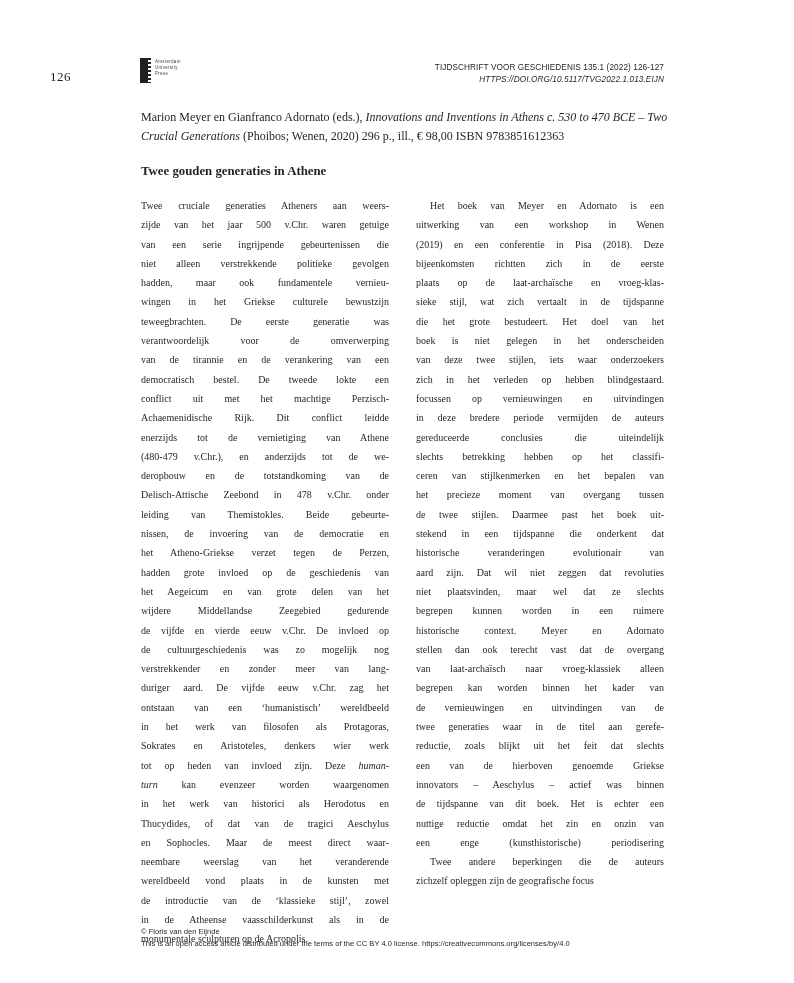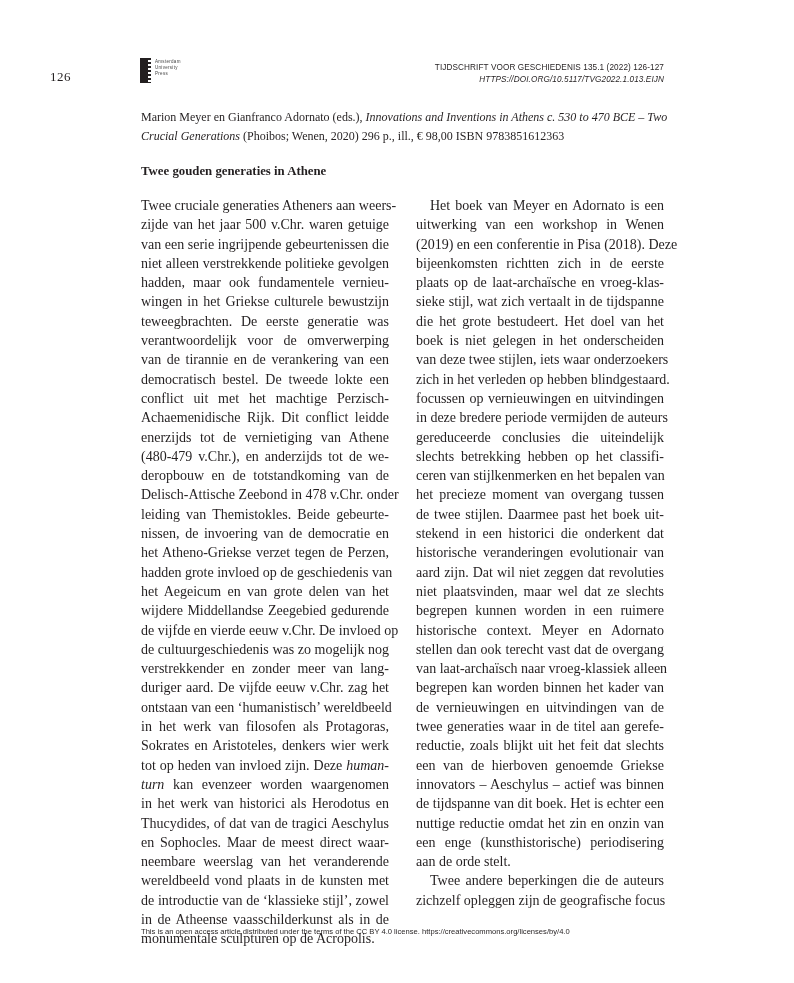--- a/index.html
+++ b/index.html
@@ -15,21 +15,21 @@
     .logo-text div { white-space: nowrap; }
 
     .journal { position: absolute; right: 130px; top: 62px; text-align: right; font-family: "Liberation Sans", sans-serif; font-size: 8.2px; line-height: 12px; color: #231f20; letter-spacing: 0.1px; }
     .journal .doi { font-style: italic; }
 
     .citation { position: absolute; left: 141px; top: 108px; width: 530px; font-family: "Liberation Serif", serif; font-size: 12px; line-height: 19px; color: #231f20; }
     .citation i { font-style: italic; }
 
     .review-title { position: absolute; left: 141px; top: 164px; font-family: "Liberation Serif", serif; font-weight: bold; font-size: 12.8px; color: #231f20; }
 
-    .col { position: absolute; top: 196px; width: 248px; font-family: "Liberation Serif", serif; font-size: 14px; line-height: 19.3px; color: #231f20; }
+    .col { position: absolute; top: 196px; width: 248px; font-family: "Liberation Serif", serif; font-size: 10px; line-height: 19.3px; color: #231f20; }
     .col.left { left: 141px; }
     .col.right { left: 416px; }
     .line { display: block; white-space: nowrap; text-align: justify; text-align-last: justify; }
     .line.last { text-align-last: left; }
     .indent { padding-left: 14px; }
 
     .footer { position: absolute; left: 141px; top: 926px; font-family: "Liberation Sans", sans-serif; font-size: 7.6px; line-height: 12px; color: #231f20; white-space: nowrap; }
   </style>
 </head>
 <body>
@@ -106,37 +106,37 @@
     <span class="line">boek is niet gelegen in het onderscheiden</span>
     <span class="line">van deze twee stijlen, iets waar onderzoekers</span>
     <span class="line">zich in het verleden op hebben blindgestaard.</span>
     <span class="line">focussen op vernieuwingen en uitvindingen</span>
     <span class="line">in deze bredere periode vermijden de auteurs</span>
     <span class="line">gereduceerde conclusies die uiteindelijk</span>
     <span class="line">slechts betrekking hebben op het classifi-</span>
     <span class="line">ceren van stijlkenmerken en het bepalen van</span>
     <span class="line">het precieze moment van overgang tussen</span>
     <span class="line">de twee stijlen. Daarmee past het boek uit-</span>
-    <span class="line">stekend in een historici die onderkent dat</span>
+    <span class="line">stekend in een tijdspanne die onderkent dat</span>
     <span class="line">historische veranderingen evolutionair van</span>
     <span class="line">aard zijn. Dat wil niet zeggen dat revoluties</span>
     <span class="line">niet plaatsvinden, maar wel dat ze slechts</span>
     <span class="line">begrepen kunnen worden in een ruimere</span>
     <span class="line">historische context. Meyer en Adornato</span>
     <span class="line">stellen dan ook terecht vast dat de overgang</span>
     <span class="line">van laat-archaïsch naar vroeg-klassiek alleen</span>
     <span class="line">begrepen kan worden binnen het kader van</span>
     <span class="line">de vernieuwingen en uitvindingen van de</span>
     <span class="line">twee generaties waar in de titel aan gerefe-</span>
     <span class="line">reductie, zoals blijkt uit het feit dat slechts</span>
     <span class="line">een van de hierboven genoemde Griekse</span>
     <span class="line">innovators – Aeschylus – actief was binnen</span>
     <span class="line">de tijdspanne van dit boek. Het is echter een</span>
     <span class="line">nuttige reductie omdat het zin en onzin van</span>
     <span class="line">een enge (kunsthistorische) periodisering</span>
-    <span class="line last">aan de orde stelt.</span>
     <span class="line indent">Twee andere beperkingen die de auteurs</span>
     <span class="line last">zichzelf opleggen zijn de geografische focus</span>
   </div>
 
 <div class="footer">
+  <div>© Floris van den Eijnde</div>
   <div>This is an open access article distributed under the terms of the CC BY 4.0 license. https://creativecommons.org/licenses/by/4.0</div>
 </div>
 
 </body></html>

